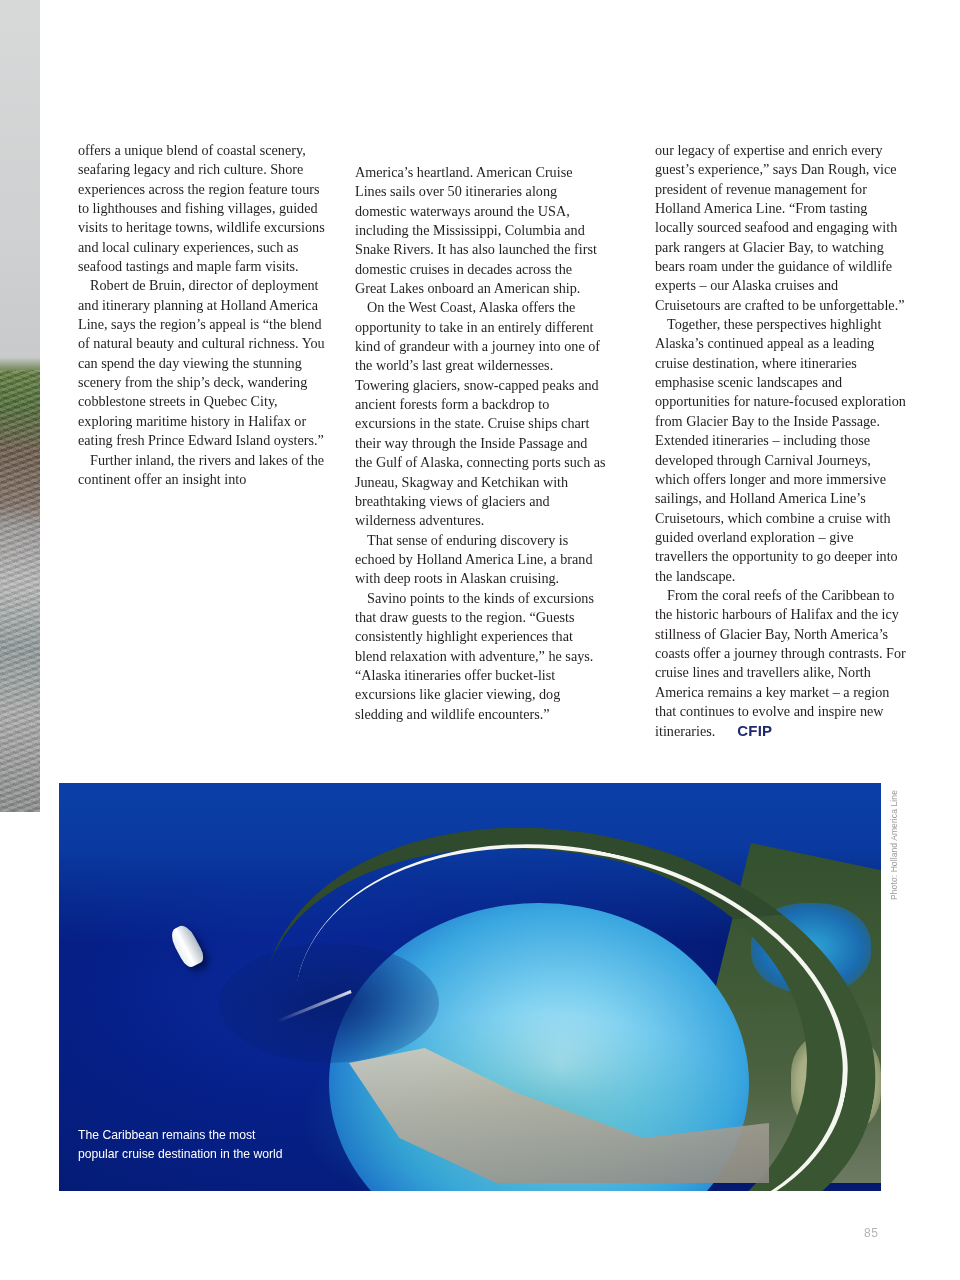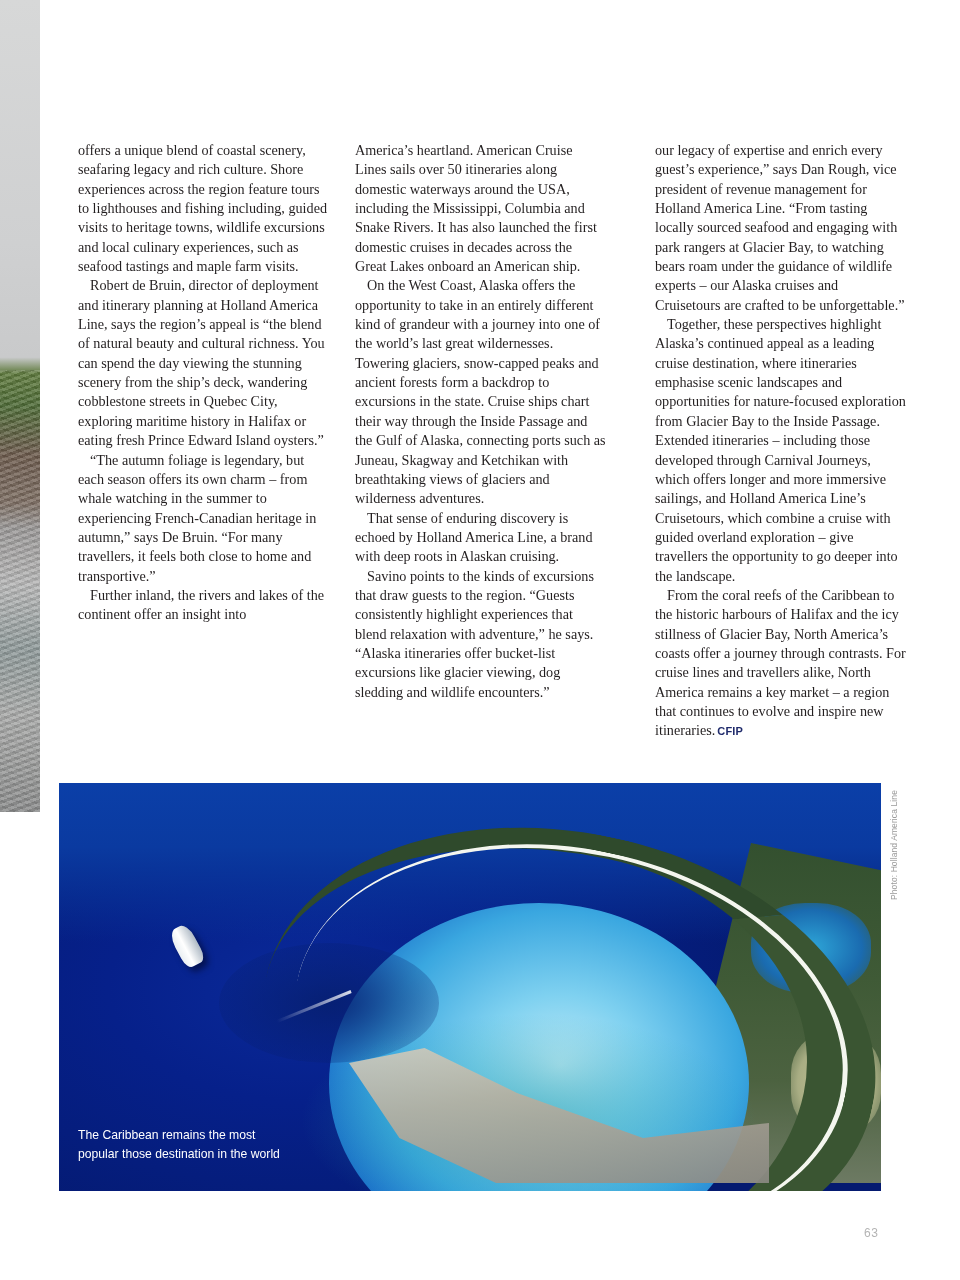--- a/index.html
+++ b/index.html
@@ -24,31 +24,31 @@
         repeating-linear-gradient(20deg, rgba(0,0,0,0.05) 0 2px, rgba(255,255,255,0.06) 2px 5px);
     }
 
     
     .columns {
       position: absolute; top: 141px; left: 78px; width: 806px; height: 620px;
       display: flex; gap: 0;
     }
     .col { position: absolute; top: 0; width: 252px; }
     .col-1 { left: 0; }
-    .col-2 { left: 277px; }
+    .col-2 { left: 277px; margin-top: 22px; }
     .col-3 { left: 577px; }
     .para {
       margin: 0; font-size: 14.2px; line-height: 19.35px;
       text-align: left; white-space: normal;
     }
     .para.indent { text-indent: 12px; }
     .sig {
       font-family: "Liberation Sans", "DejaVu Sans", sans-serif;
-      font-weight: bold; font-size: 11px; color: #1f2a6b; letter-spacing: 0.2px;
-      margin-left: 2px;
+      font-weight: bold; font-size: 15px; color: #1f2a6b; letter-spacing: 0.2px;
+      margin-left: 22px;
     }
 
     
     .photo {
       position: absolute; left: 59px; top: 783px; width: 822px; height: 408px;
       overflow: hidden;
       background: radial-gradient(ellipse 60% 70% at 30% 50%, #0a2a9a 0%, #06208a 40%, #041a70 100%);
     }
     .photo .ocean-top {
       position: absolute; left: 0; top: 0; right: 0; height: 160px;
@@ -137,23 +137,22 @@
   </style>
 </head>
 <body>
 
 <div class="edge-photo">
   <div class="tex"></div>
 </div>
 
 <div class="columns">
   <div class="col col-1">
-    <p class="para">offers a unique blend of coastal scenery, seafaring legacy and rich culture. Shore experiences across the region feature tours to lighthouses and fishing including, guided visits to heritage towns, wildlife excursions and local culinary experiences, such as seafood tastings and maple farm visits.</p>
+    <p class="para">offers a unique blend of coastal scenery, seafaring legacy and rich culture. Shore experiences across the region feature tours to lighthouses and fishing villages, guided visits to heritage towns, wildlife excursions and local culinary experiences, such as seafood tastings and maple farm visits.</p>
     <p class="para indent">Robert de Bruin, director of deployment and itinerary planning at Holland America Line, says the region’s appeal is “the blend of natural beauty and cultural richness. You can spend the day viewing the stunning scenery from the ship’s deck, wandering cobblestone streets in Quebec City, exploring maritime history in Halifax or eating fresh Prince Edward Island oysters.”</p>
-    <p class="para indent">“The autumn foliage is legendary, but each season offers its own charm – from whale watching in the summer to experiencing French-Canadian heritage in autumn,” says De Bruin. “For many travellers, it feels both close to home and transportive.”</p>
     <p class="para indent">Further inland, the rivers and lakes of the continent offer an insight into</p>
   </div>
   <div class="col col-2">
     <p class="para">America’s heartland. American Cruise Lines sails over 50 itineraries along domestic waterways around the USA, including the Mississippi, Columbia and Snake Rivers. It has also launched the first domestic cruises in decades across the Great Lakes onboard an American ship.</p>
     <p class="para indent">On the West Coast, Alaska offers the opportunity to take in an entirely different kind of grandeur with a journey into one of the world’s last great wildernesses. Towering glaciers, snow-capped peaks and ancient forests form a backdrop to excursions in the state. Cruise ships chart their way through the Inside Passage and the Gulf of Alaska, connecting ports such as Juneau, Skagway and Ketchikan with breathtaking views of glaciers and wilderness adventures.</p>
     <p class="para indent">That sense of enduring discovery is echoed by Holland America Line, a brand with deep roots in Alaskan cruising.</p>
     <p class="para indent">Savino points to the kinds of excursions that draw guests to the region. “Guests consistently highlight experiences that blend relaxation with adventure,” he says. “Alaska itineraries offer bucket-list excursions like glacier viewing, dog sledding and wildlife encounters.”</p>
   </div>
   <div class="col col-3">
     <p class="para">our legacy of expertise and enrich every guest’s experience,” says Dan Rough, vice president of revenue management for Holland America Line. “From tasting locally sourced seafood and engaging with park rangers at Glacier Bay, to watching bears roam under the guidance of wildlife experts – our Alaska cruises and Cruisetours are crafted to be unforgettable.”</p>
@@ -170,19 +169,19 @@
   <div class="land-arc"></div>
   <div class="lagoon"></div>
   <div class="lagoon-dark"></div>
   <div class="beach-arc"></div>
   <div class="reef"></div>
   <div class="peninsula"></div>
   <div class="ship"></div>
   <div class="wake"></div>
   <p class="caption">
     <span>The Caribbean remains the most</span><br>
-    <span>popular those destination in the world</span>
+    <span>popular cruise destination in the world</span>
   </p>
 </div>
 
 <div class="credit">Photo: Holland America Line</div>
 
-<div class="page-number">63</div>
+<div class="page-number">85</div>
 
 </body></html>

